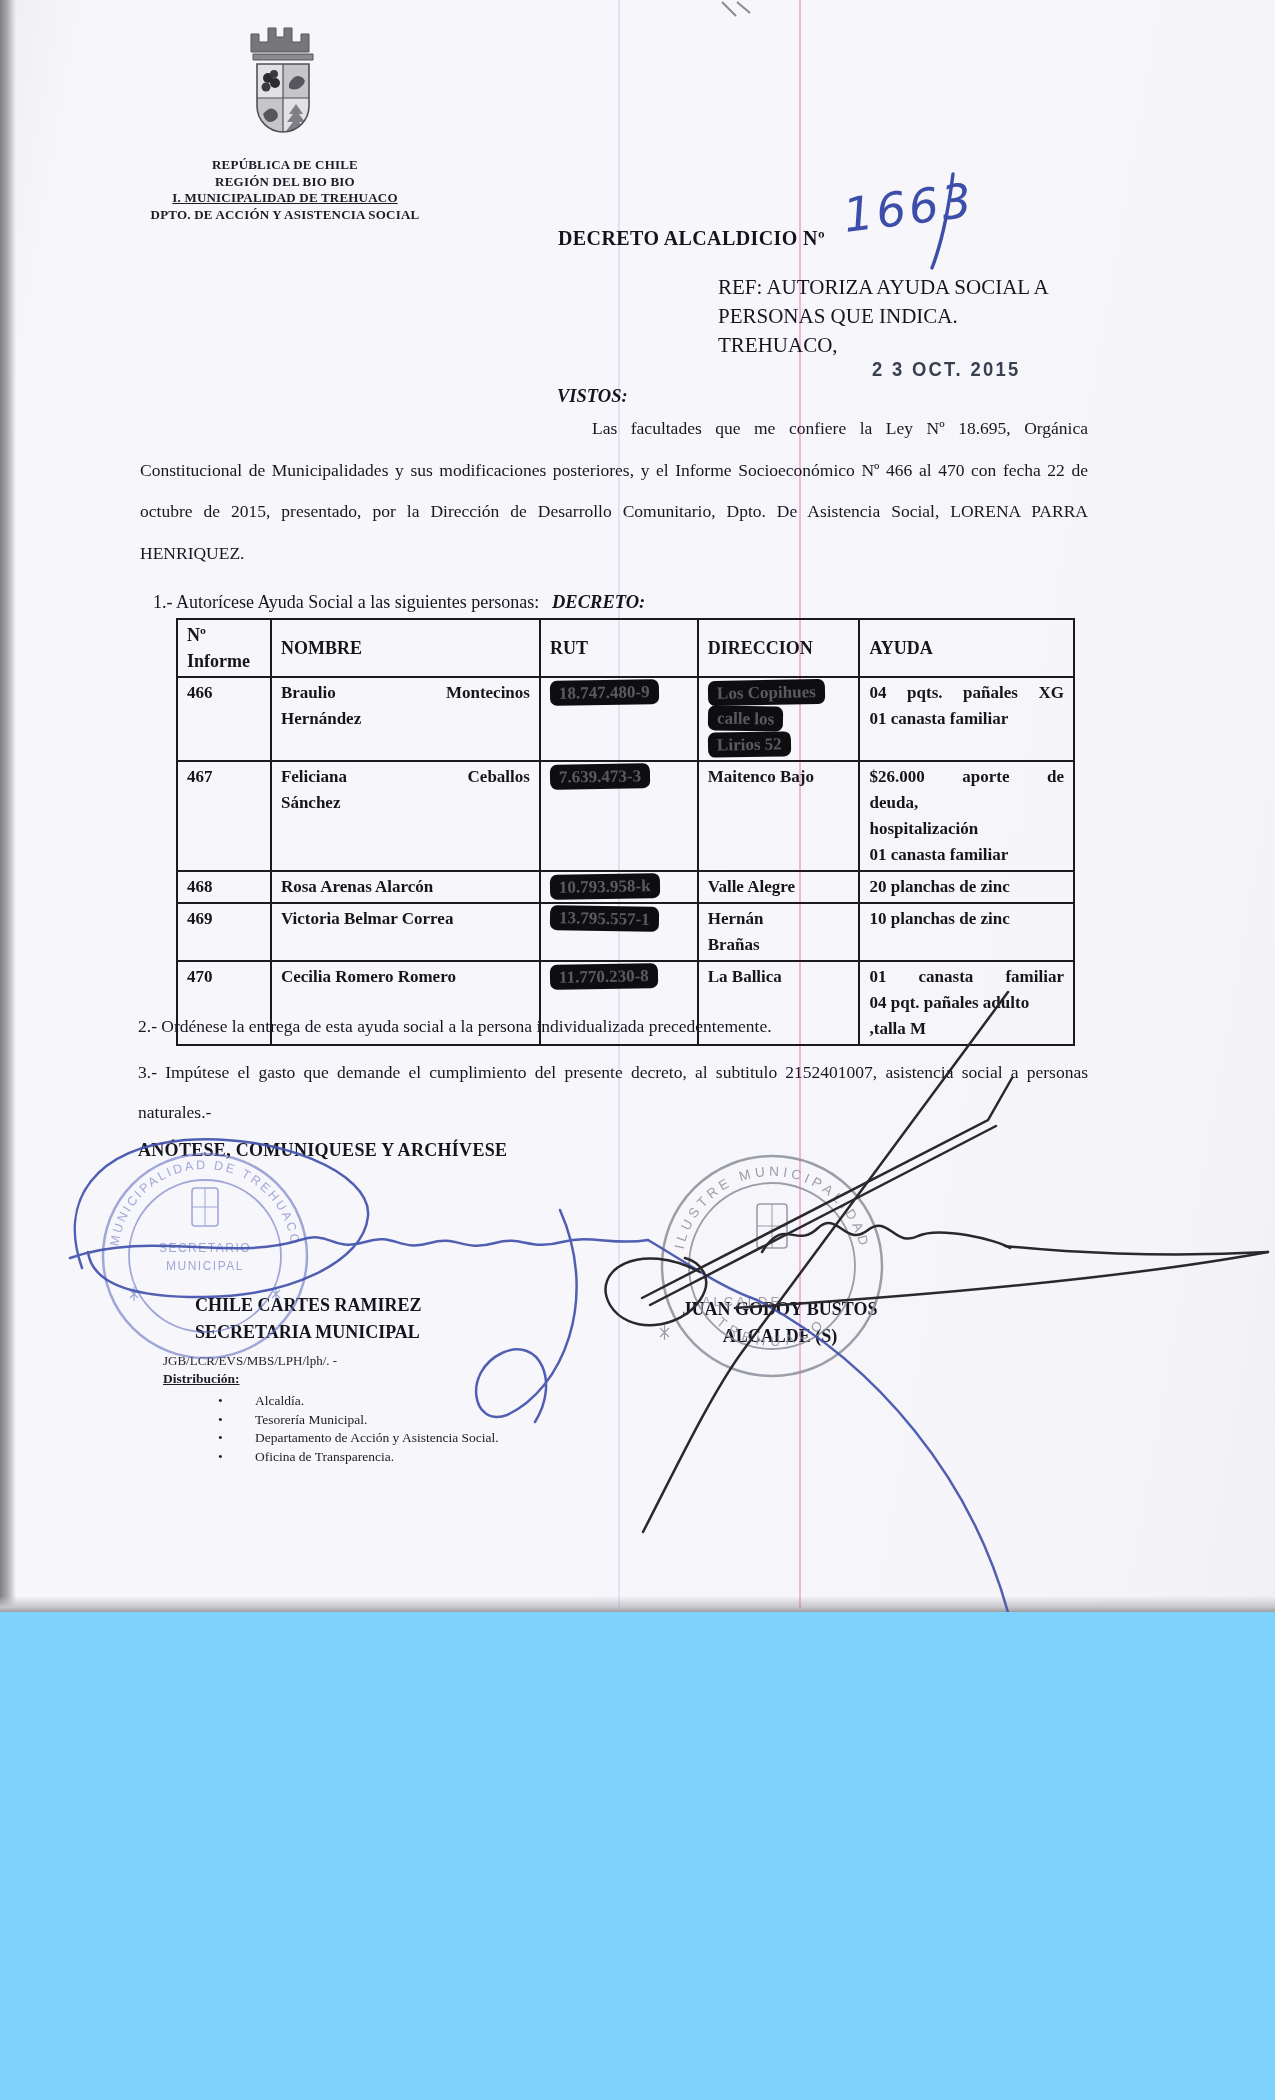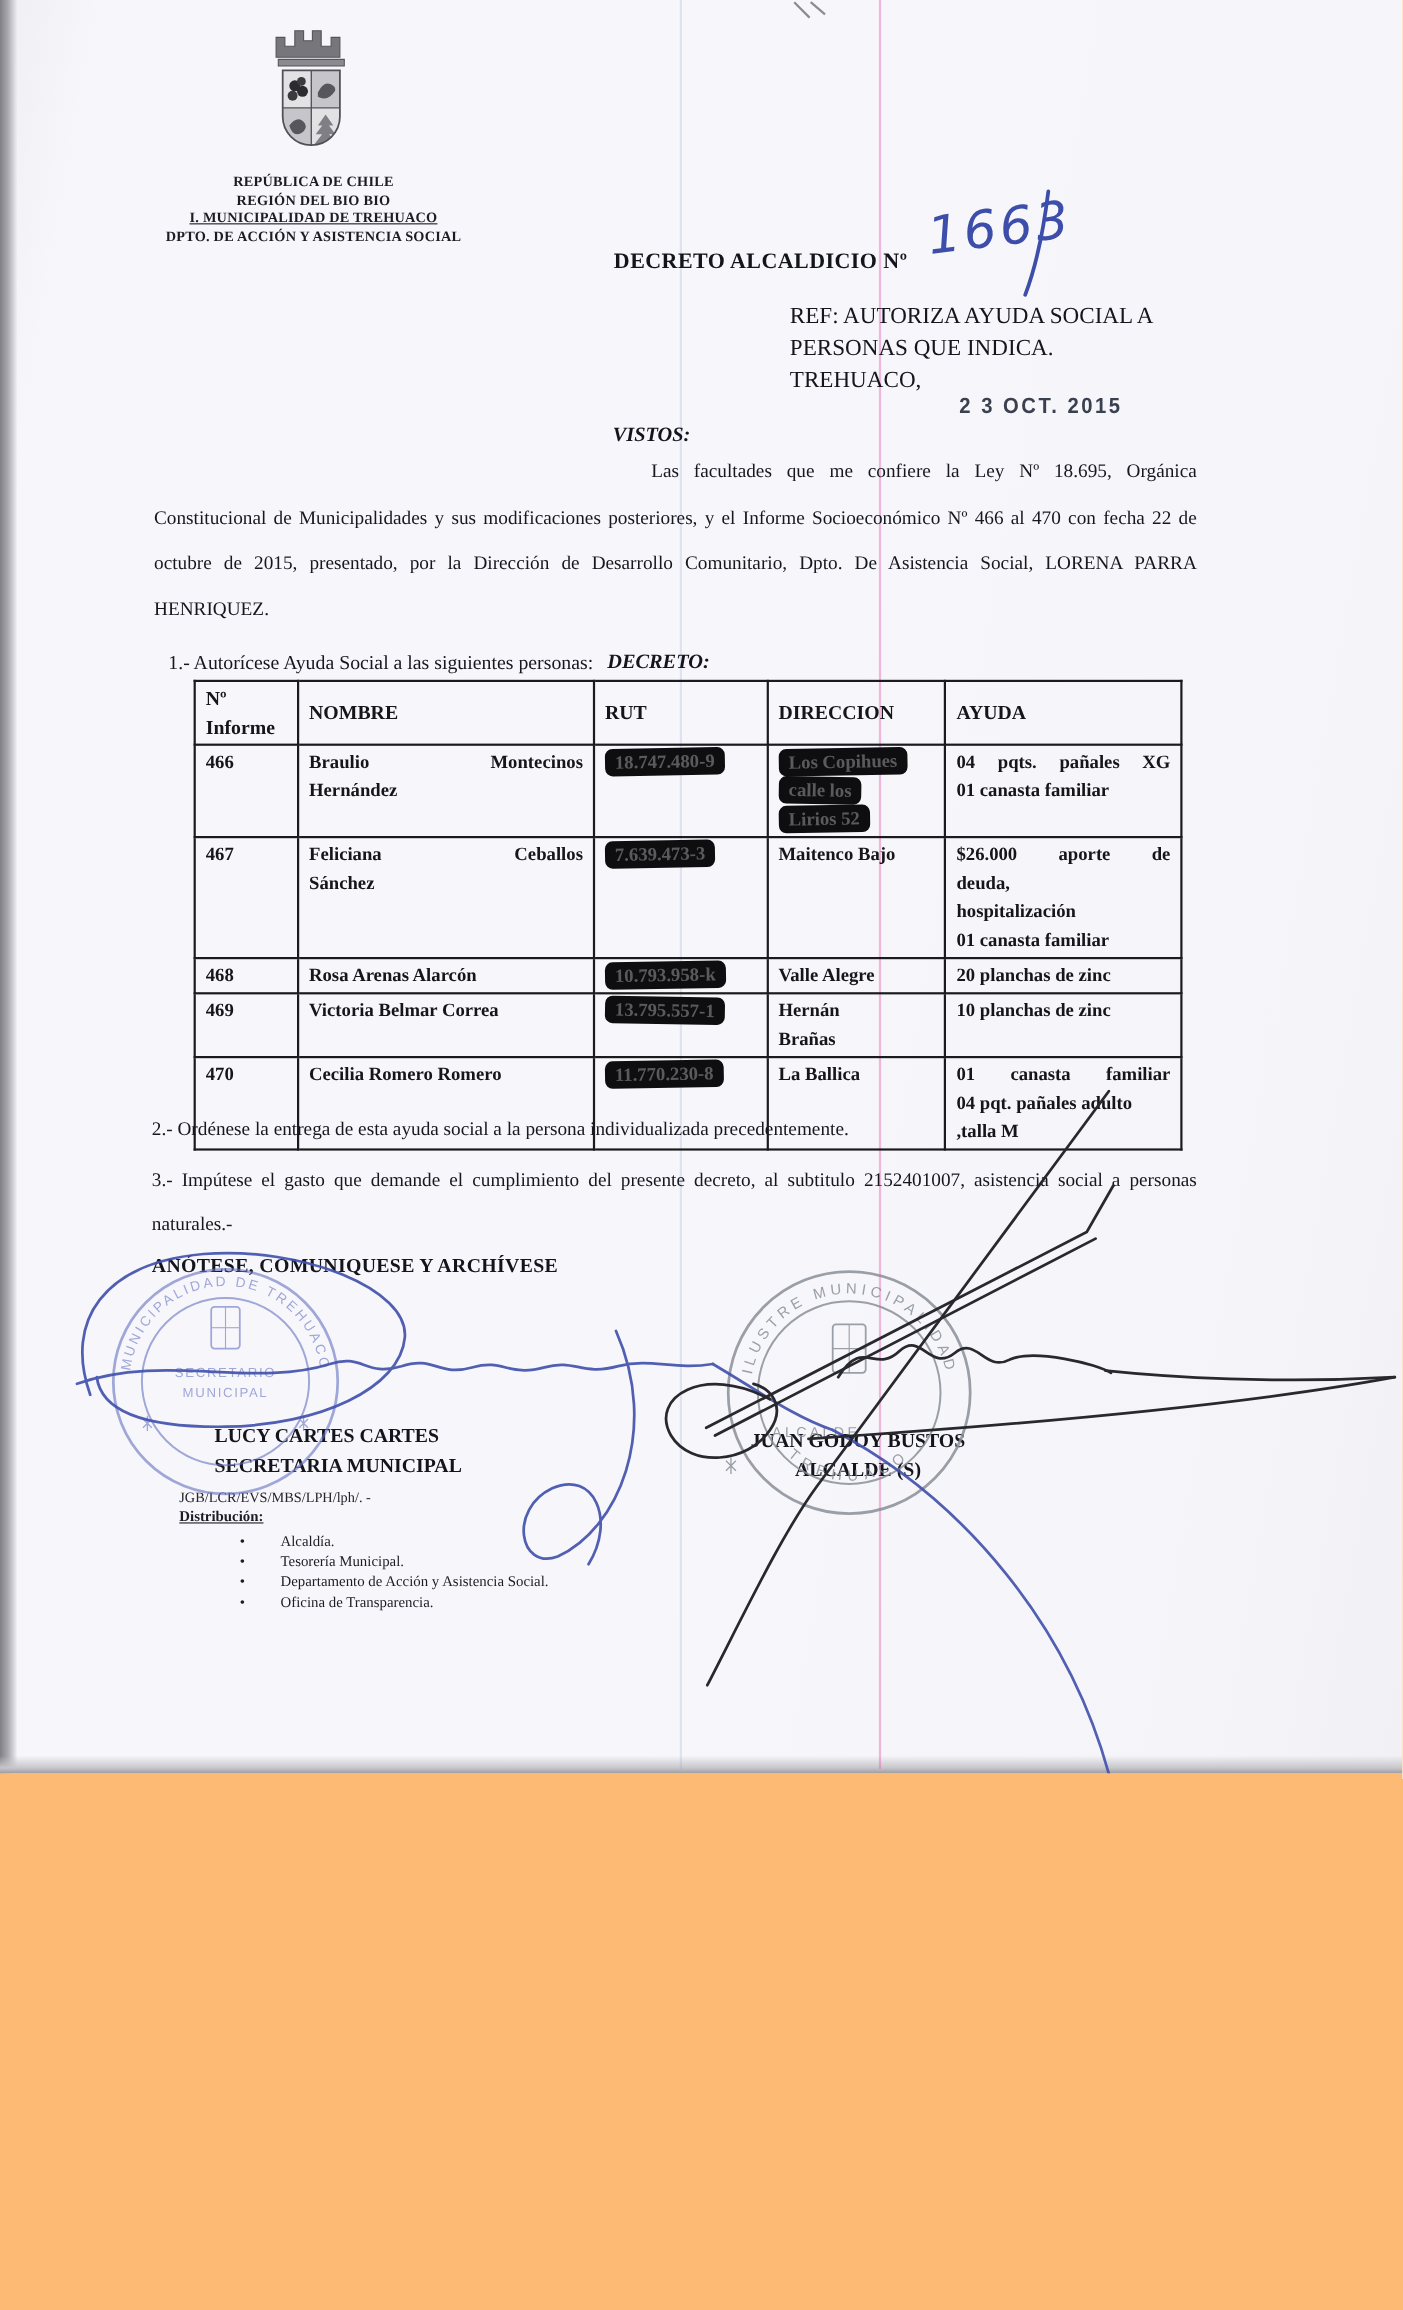--- a/index.html
+++ b/index.html
@@ -1,16 +1,16 @@
 <!DOCTYPE html>
 <html><head>
 <meta charset="utf-8">
 <style>
   html,body{margin:0;padding:0;background:#ffffff;}
-  #canvas{position:relative;width:1275px;height:2100px;background:#fdba74;overflow:hidden;
+  #canvas{position:relative;width:1275px;height:2100px;background:#7dd3fc;overflow:hidden;
           font-family:"Liberation Serif",serif;color:#1b1b22;text-decoration:underline;}
   .page{position:absolute;left:0;top:0;width:1275px;height:1612px;
         background:linear-gradient(100deg,#efeef3 0%,#f7f6fa 6%,#f7f6fa 55%,#f5f4f8 88%,#f1f0f4 100%);}
   .edge-left{position:absolute;left:0;top:0;width:16px;height:1612px;
              background:linear-gradient(90deg,#7f7f84 0%,#a9a9ae 45%,#d9d8de 80%,rgba(230,230,236,0));}
   .edge-bottom{position:absolute;left:0;top:1596px;width:1275px;height:16px;
                background:linear-gradient(180deg,rgba(246,245,249,0) 0%,#c6c6cb 70%,#9d9da2 100%);}
   .scanline-pink{position:absolute;left:799px;top:0;width:2px;height:1608px;background:rgba(231,88,173,0.40);}
   .scanline-blue{position:absolute;left:618px;top:0;width:2px;height:1608px;background:rgba(140,160,210,0.22);}
 
@@ -212,21 +212,21 @@
       </td>
     </tr>
   </tbody>
     </table>
 
   <div class="abs item2">2.- Ordénese la entrega de esta ayuda social a la persona individualizada precedentemente.</div>
   <div class="abs item3">3.- Impútese el gasto que demande el cumplimiento del presente decreto, al subtitulo 2152401007, asistencia social a personas naturales.-</div>
   <div class="abs anotese">ANÓTESE, COMUNIQUESE Y ARCHÍVESE</div>
 
   <div class="abs sig-name-left">
-    <div>LUCY CARTES CARTES</div>
+    <div>CHILE CARTES RAMIREZ</div>
     <div>SECRETARIA MUNICIPAL</div>
   </div>
   <div class="abs sig-name-right">
     <div>JUAN GODOY BUSTOS</div>
     <div>ALCALDE (S)</div>
   </div>
 
   <div class="abs initials">JGB/LCR/EVS/MBS/LPH/lph/. -</div>
   <div class="abs dist-label">Distribución:</div>
   <div class="abs dist-list">

